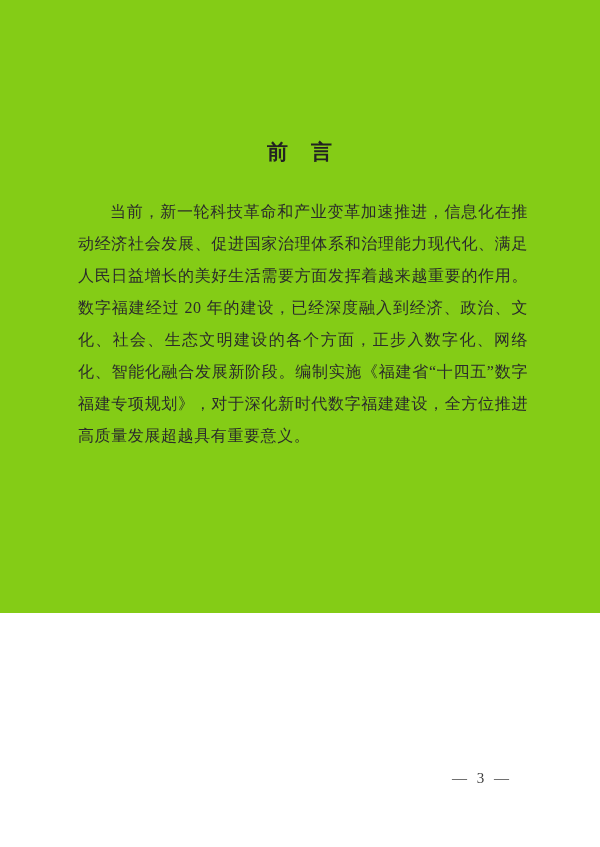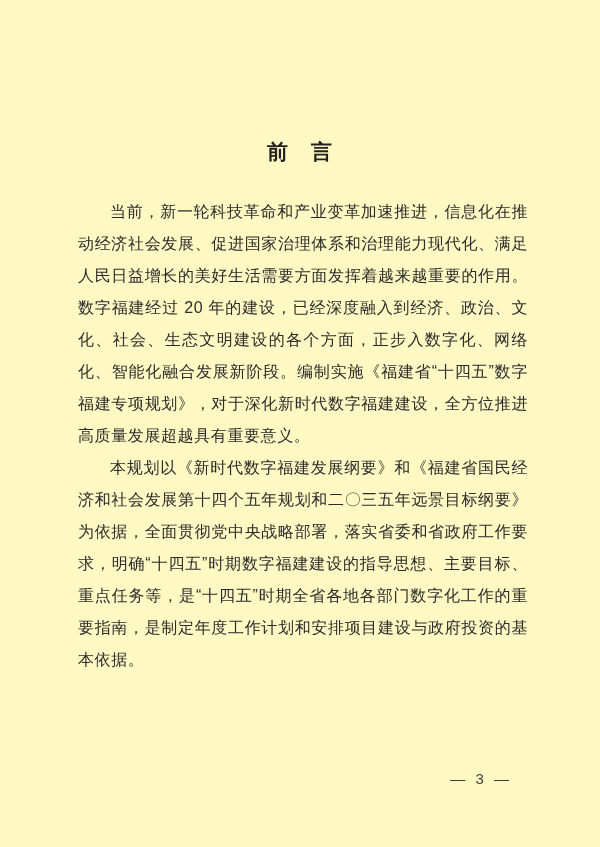--- a/index.html
+++ b/index.html
@@ -8,23 +8,23 @@
   }
   body {
     width: 600px;
     height: 847px;
     background: #ffffff;
     overflow: hidden;
   }
   .page {
     position: relative;
     width: 600px;
-    height: 847px;
-    background: #fef9c3;
-    font-family: Liberation Sans, sans-serif;
+    height: 613px;
+    background: #84cc16;
+    font-family: Liberation Serif, serif;
     color: #2e2e2e;
     box-sizing: border-box;
   }
   .doc-title {
     margin: 0;
     padding-top: 139px;
     text-align: center;
     font-size: 21px;
     font-weight: 700;
     letter-spacing: 1px;
@@ -54,17 +54,16 @@
   }
 </style>
 </head>
 <body>
 
 <div class="page">
   <h1 class="doc-title">前　言</h1>
 
   <div class="doc-body">
     <p>当前，新一轮科技革命和产业变革加速推进，信息化在推动经济社会发展、促进国家治理体系和治理能力现代化、满足人民日益增长的美好生活需要方面发挥着越来越重要的作用。数字福建经过 20 年的建设，已经深度融入到经济、政治、文化、社会、生态文明建设的各个方面，正步入数字化、网络化、智能化融合发展新阶段。编制实施《福建省“十四五”数字福建专项规划》，对于深化新时代数字福建建设，全方位推进高质量发展超越具有重要意义。</p>
-    <p>本规划以《新时代数字福建发展纲要》和《福建省国民经济和社会发展第十四个五年规划和二〇三五年远景目标纲要》为依据，全面贯彻党中央战略部署，落实省委和省政府工作要求，明确“十四五”时期数字福建建设的指导思想、主要目标、重点任务等，是“十四五”时期全省各地各部门数字化工作的重要指南，是制定年度工作计划和安排项目建设与政府投资的基本依据。</p>
   </div>
 
   <div class="page-number">— 3 —</div>
 </div>
 
 </body></html>

